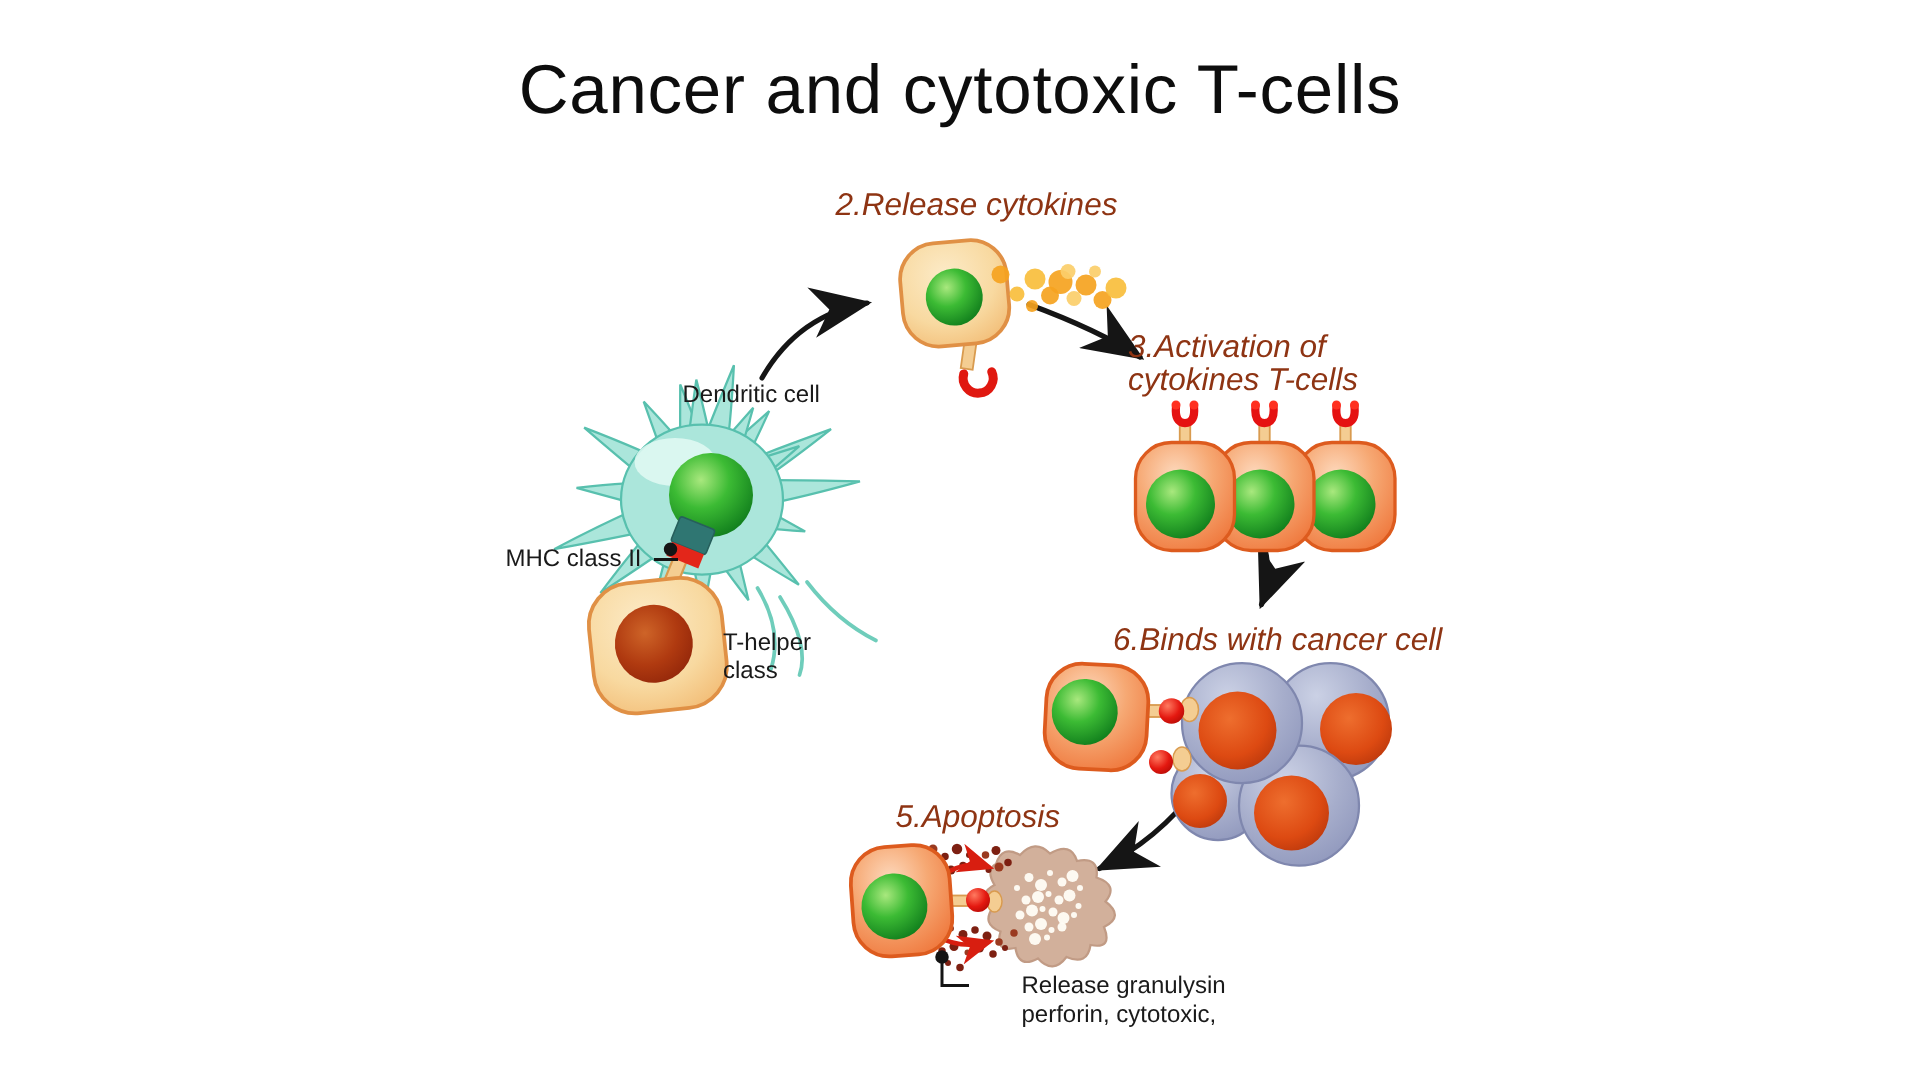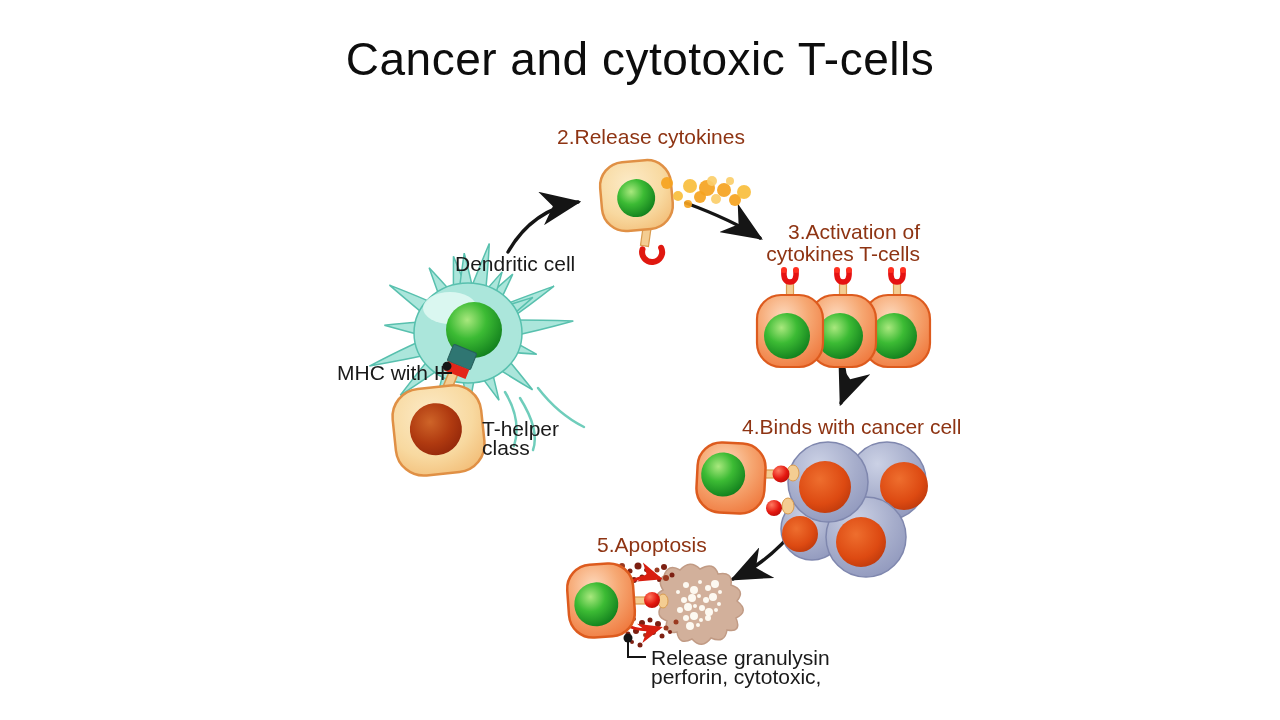--- a/index.html
+++ b/index.html
@@ -6,27 +6,27 @@
   .canvas{
     position:relative;width:1280px;height:720px;background:#ffffff;
     overflow:hidden;font-family:"Liberation Sans", sans-serif;
   }
   .title{
     position:absolute;top:32px;left:0;width:100%;text-align:center;
     font-size:46px;font-weight:400;color:var(--title,#0d0d0d);letter-spacing:.5px;
   }
   .step-label{
     position:absolute;font-size:21px;color:var(--step-label,#8E3413);
-    white-space:nowrap;line-height:22px;
+    white-space:nowrap;line-height:22px;font-style:italic;
   }
   .anno{
-    position:absolute;font-size:21px;color:var(--annotation,#1a1a1a);
+    position:absolute;font-size:16px;color:var(--annotation,#1a1a1a);
     white-space:nowrap;line-height:19px;
   }
-  .center{text-align:right;}
+  .center{text-align:left;}
   svg.art{position:absolute;left:0;top:0;}
 </style>
 </head>
 <body style="--title: #0d0d0d; --step-label: #8E3413; --annotation: #1a1a1a; --t-cell-orange: #EF7A3C; --t-helper-peach: #F7D9A4; --t-helper-nucleus: #A93110; --nucleus-green: #2DAF35; --dendritic-teal: #A9E4DA; --cancer-cell-blue: #9BA3C6; --cancer-nucleus-orange: #DD4A12; --cytokine-orange: #F5A31F; --receptor-red: #E01810; --granule-dark-red: #7D2012; --apoptotic-tan: #D2B09B;">
 
 <div class="canvas">
 
   <svg class="art" width="1280" height="720" viewBox="0 0 1280 720">
     <defs>
       <radialGradient id="gGreen" cx="38%" cy="32%" r="75%">
@@ -291,32 +291,32 @@
 
   <div class="title">Cancer and cytotoxic T-cells</div>
 
   <div class="step-label" style="left:557px;top:126px">2.Release cytokines</div>
 
   <div class="step-label center" style="left:752px;top:221px;width:168px">
     <span>3.Activation of</span><br>
     <span>cytokines T-cells</span>
   </div>
 
-  <div class="step-label" style="left:742px;top:416px">4.Binds with cancer cell</div>
+  <div class="step-label" style="left:742px;top:416px">6.Binds with cancer cell</div>
 
   <div class="step-label" style="left:597px;top:534px">5.Apoptosis</div>
 
 
   <div class="anno" style="left:455px;top:254px">Dendritic cell</div>
 
-  <div class="anno" style="left:337px;top:363px">MHC with II</div>
+  <div class="anno" style="left:337px;top:363px">MHC class II</div>
 
   <div class="anno" style="left:482px;top:419px">
     <span>T-helper</span><br>
     <span>class</span>
   </div>
 
-  <div class="anno" style="left:651px;top:648px">
+  <div class="anno" style="left:681px;top:648px">
     <span>Release granulysin</span><br>
     <span>perforin, cytotoxic,</span>
   </div>
 
 </div>
 
 </body></html>

